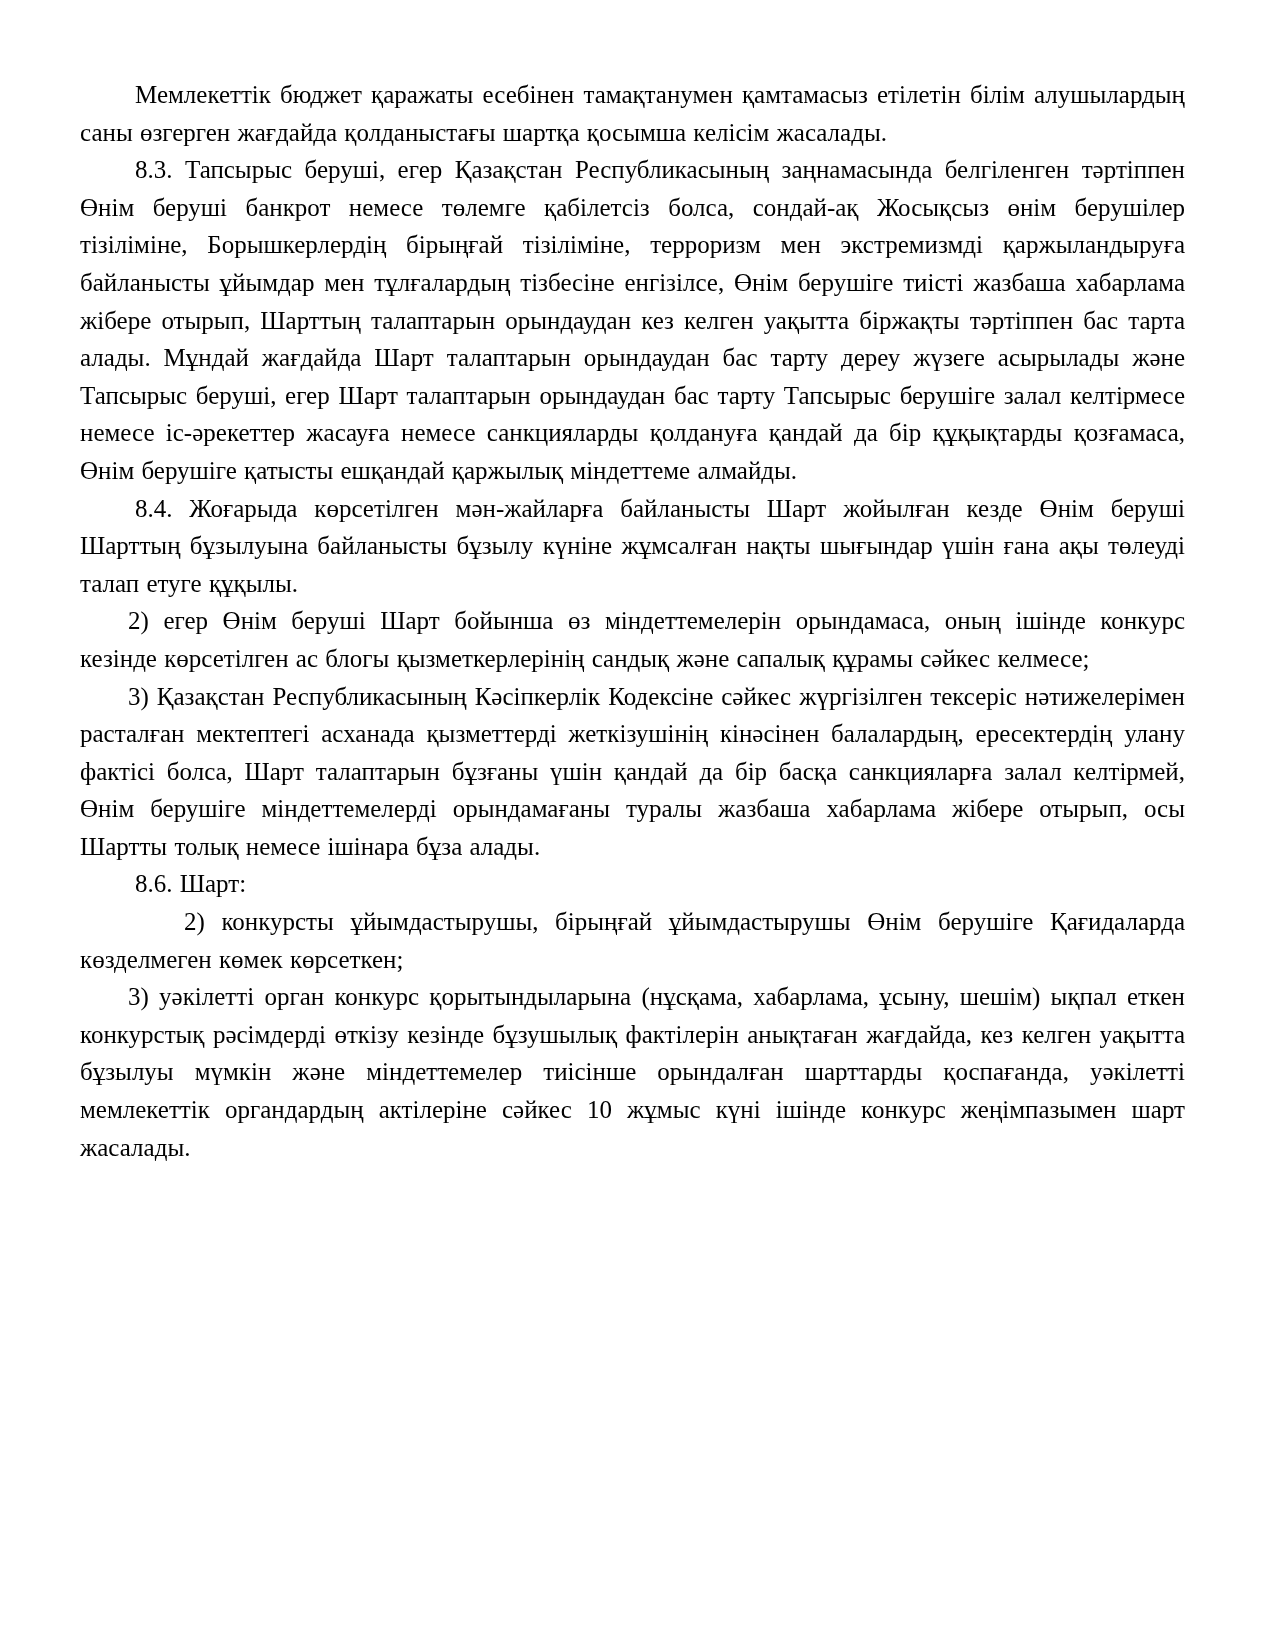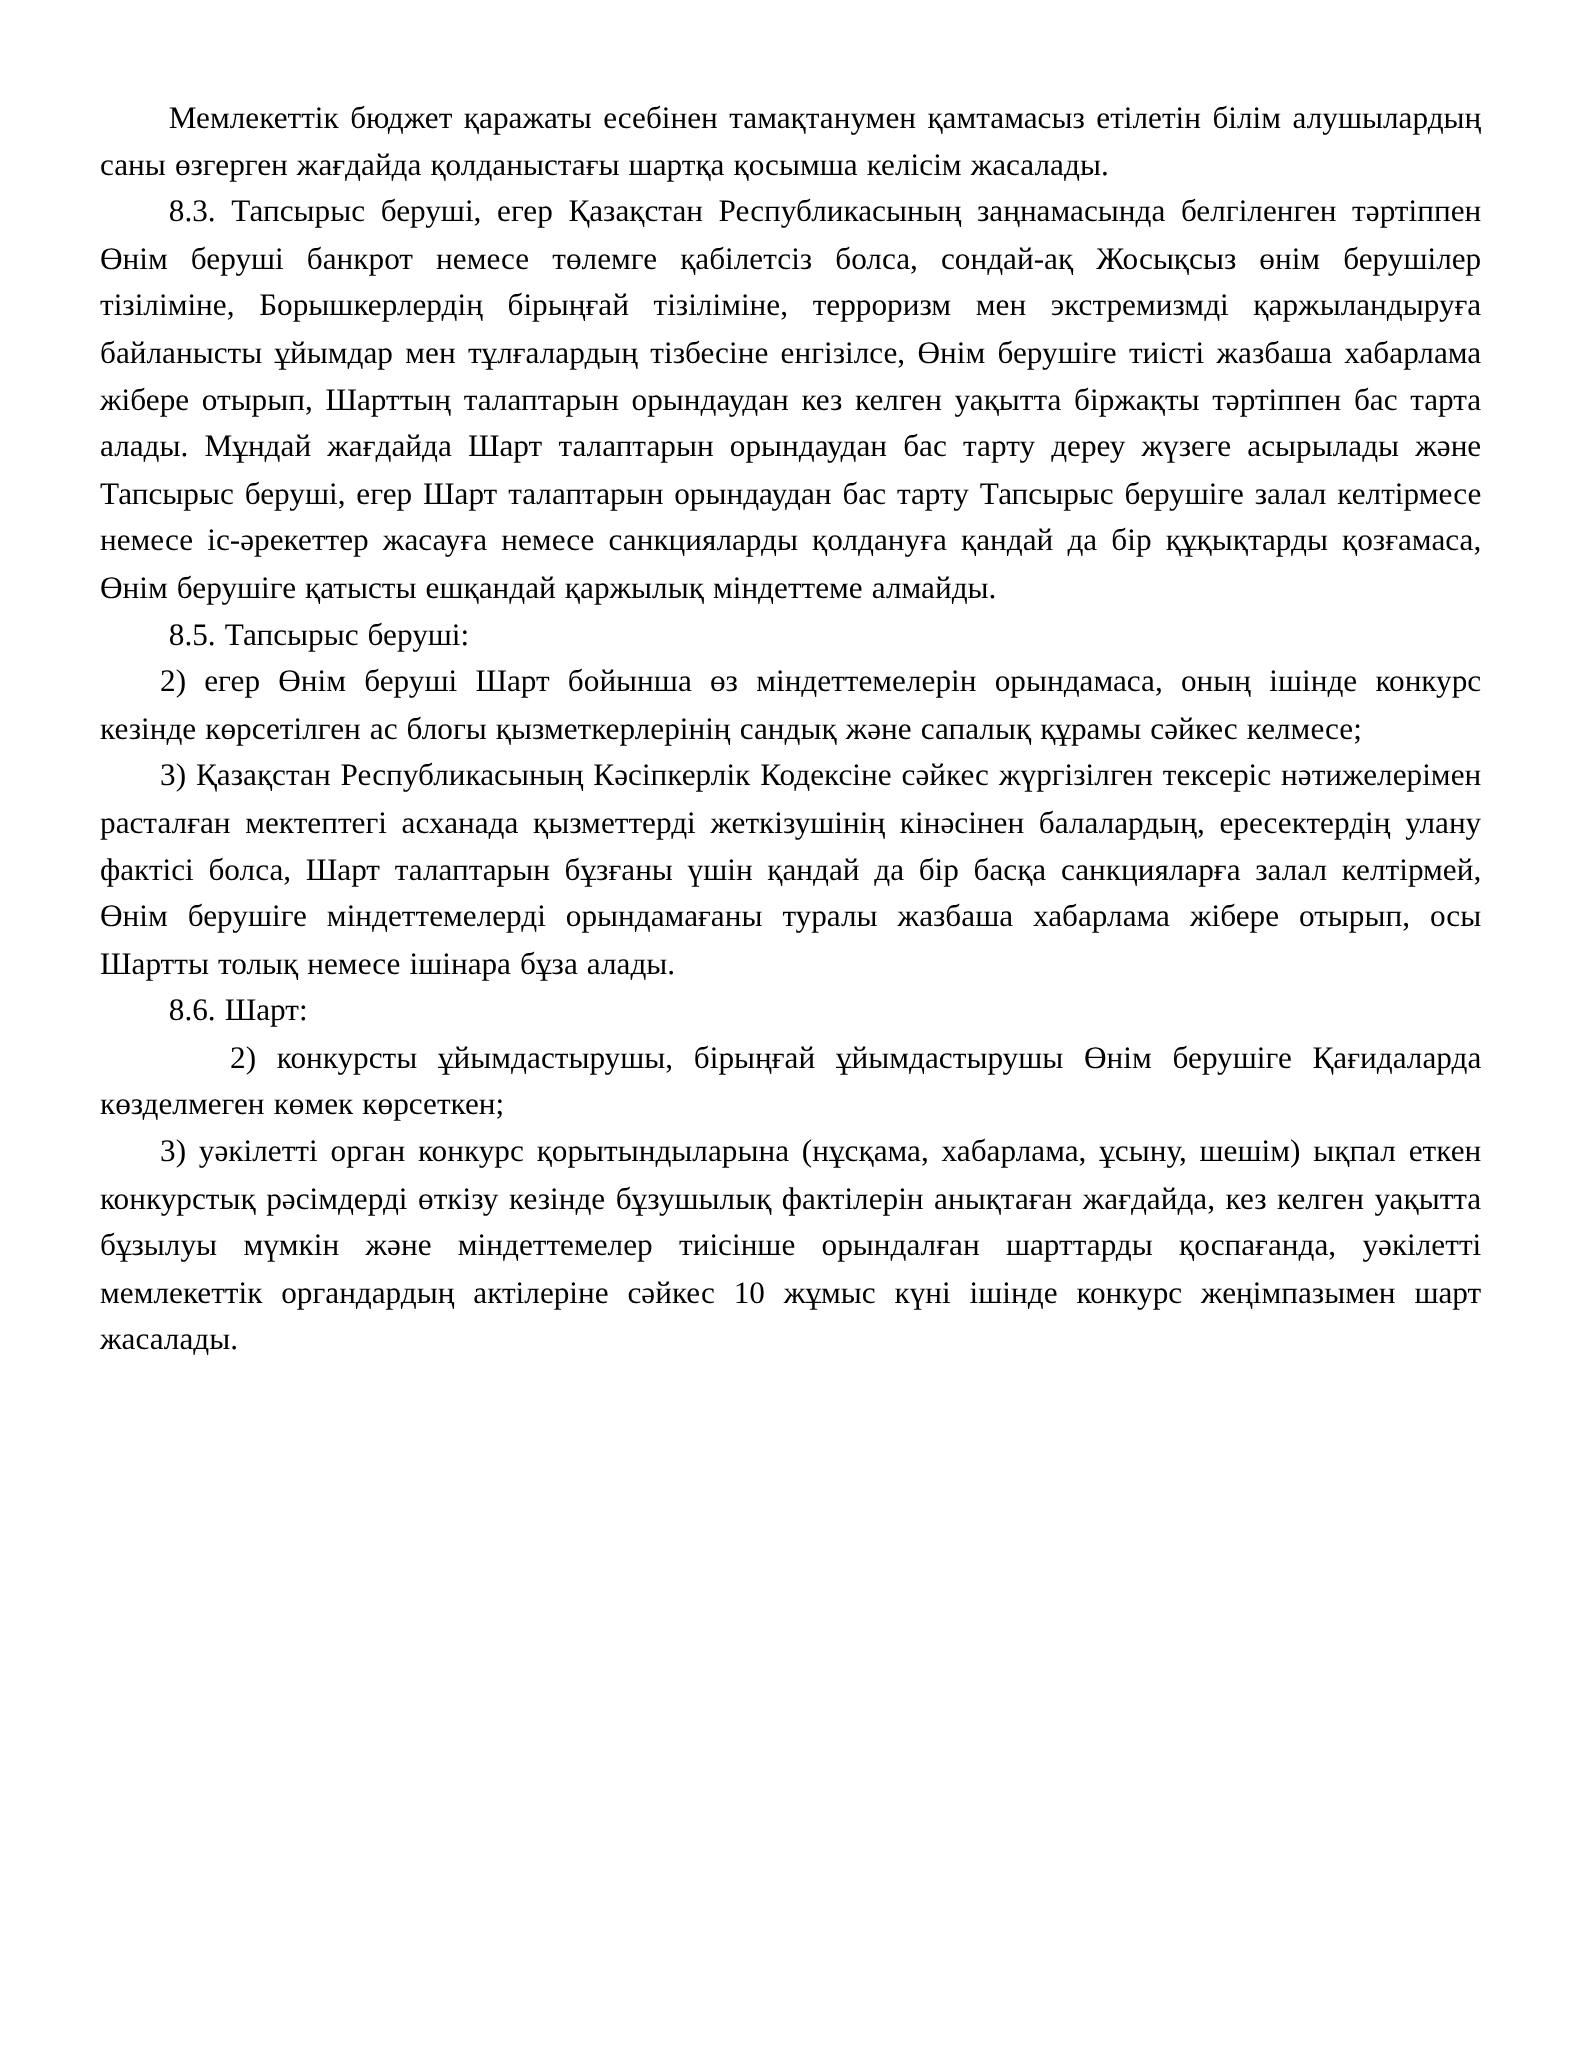--- a/index.html
+++ b/index.html
@@ -39,20 +39,20 @@
     text-indent: 104px;
   }
 </style>
 </head>
 <body>
 
 <div class="page">
   <div class="doc-body">
     <p class="para">Мемлекеттік бюджет қаражаты есебінен тамақтанумен қамтамасыз етілетін білім алушылардың саны өзгерген жағдайда қолданыстағы шартқа қосымша келісім жасалады.</p>
     <p class="para">8.3. Тапсырыс беруші, егер Қазақстан Республикасының заңнамасында белгіленген тәртіппен Өнім беруші банкрот немесе төлемге қабілетсіз болса, сондай-ақ Жосықсыз өнім берушілер тізіліміне, Борышкерлердің бірыңғай тізіліміне, терроризм мен экстремизмді қаржыландыруға байланысты ұйымдар мен тұлғалардың тізбесіне енгізілсе, Өнім берушіге тиісті жазбаша хабарлама жібере отырып, Шарттың талаптарын орындаудан кез келген уақытта біржақты тәртіппен бас тарта алады. Мұндай жағдайда Шарт талаптарын орындаудан бас тарту дереу жүзеге асырылады және Тапсырыс беруші, егер Шарт талаптарын орындаудан бас тарту Тапсырыс берушіге залал келтірмесе немесе іс-әрекеттер жасауға немесе санкцияларды қолдануға қандай да бір құқықтарды қозғамаса, Өнім берушіге қатысты ешқандай қаржылық міндеттеме алмайды.</p>
-    <p class="para">8.5. Тапсырыс беруші:</p>
+    <p class="para">8.4. Жоғарыда көрсетілген мән-жайларға байланысты Шарт жойылған кезде Өнім беруші Шарттың бұзылуына байланысты бұзылу күніне жұмсалған нақты шығындар үшін ғана ақы төлеуді талап етуге құқылы.</p>
     <p class="para item">2) егер Өнім беруші Шарт бойынша өз міндеттемелерін орындамаса, оның ішінде конкурс кезінде көрсетілген ас блогы қызметкерлерінің сандық және сапалық құрамы сәйкес келмесе;</p>
     <p class="para item">3) Қазақстан Республикасының Кәсіпкерлік Кодексіне сәйкес жүргізілген тексеріс нәтижелерімен расталған мектептегі асханада қызметтерді жеткізушінің кінәсінен балалардың, ересектердің улану фактісі болса, Шарт талаптарын бұзғаны үшін қандай да бір басқа санкцияларға залал келтірмей, Өнім берушіге міндеттемелерді орындамағаны туралы жазбаша хабарлама жібере отырып, осы Шартты толық немесе ішінара бұза алады.</p>
     <p class="para">8.6. Шарт:</p>
     <p class="para indent-xl">2) конкурсты ұйымдастырушы, бірыңғай ұйымдастырушы Өнім берушіге Қағидаларда көзделмеген көмек көрсеткен;</p>
     <p class="para item">3) уәкілетті орган конкурс қорытындыларына (нұсқама, хабарлама, ұсыну, шешім) ықпал еткен конкурстық рәсімдерді өткізу кезінде бұзушылық фактілерін анықтаған жағдайда, кез келген уақытта бұзылуы мүмкін және міндеттемелер тиісінше орындалған шарттарды қоспағанда, уәкілетті мемлекеттік органдардың актілеріне сәйкес 10 жұмыс күні ішінде конкурс жеңімпазымен шарт жасалады.</p>
   </div>
 </div>
 
 </body></html>

